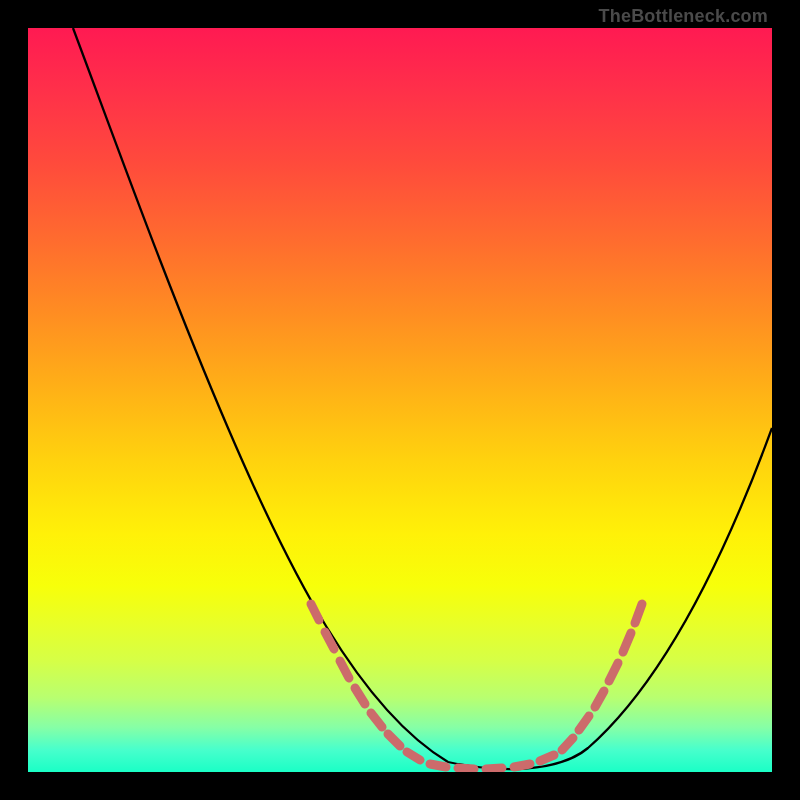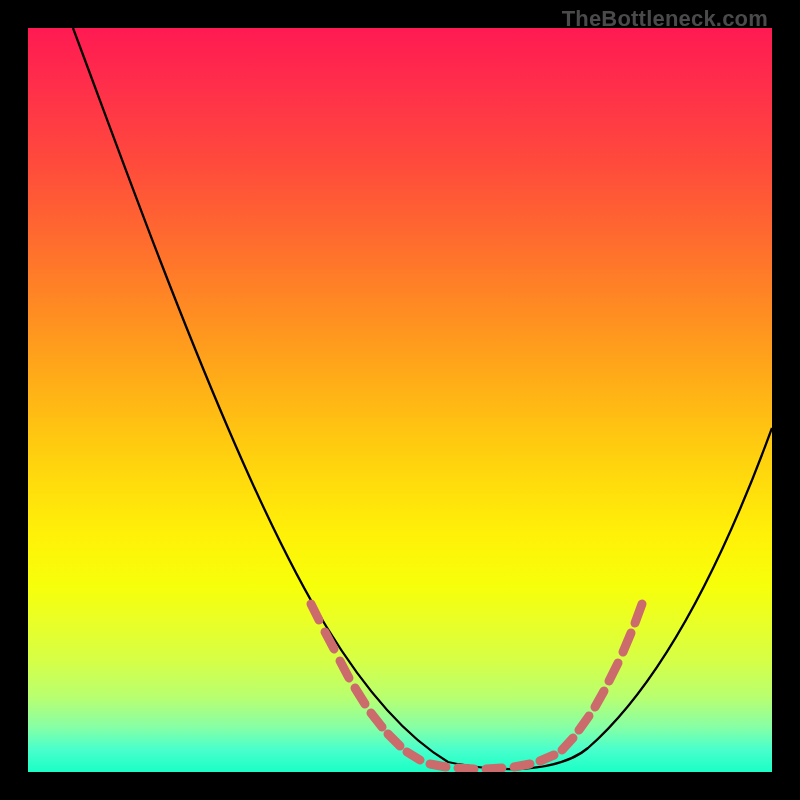--- a/index.html
+++ b/index.html
@@ -42,21 +42,21 @@
       #86ffa6 94%,
       #48ffcc 97%,
       #1affc6 100%
     );
   }
   .watermark {
     position: absolute;
     top: 6px;
     right: 32px;
     color: #4a4a4a;
-    font-size: 22px;
+    font-size: 18px;
     font-weight: 600;
     letter-spacing: 0.2px;
   }
   svg.curve {
     position: absolute;
     left: 0;
     top: 0;
     width: 744px;
     height: 744px;
   }

